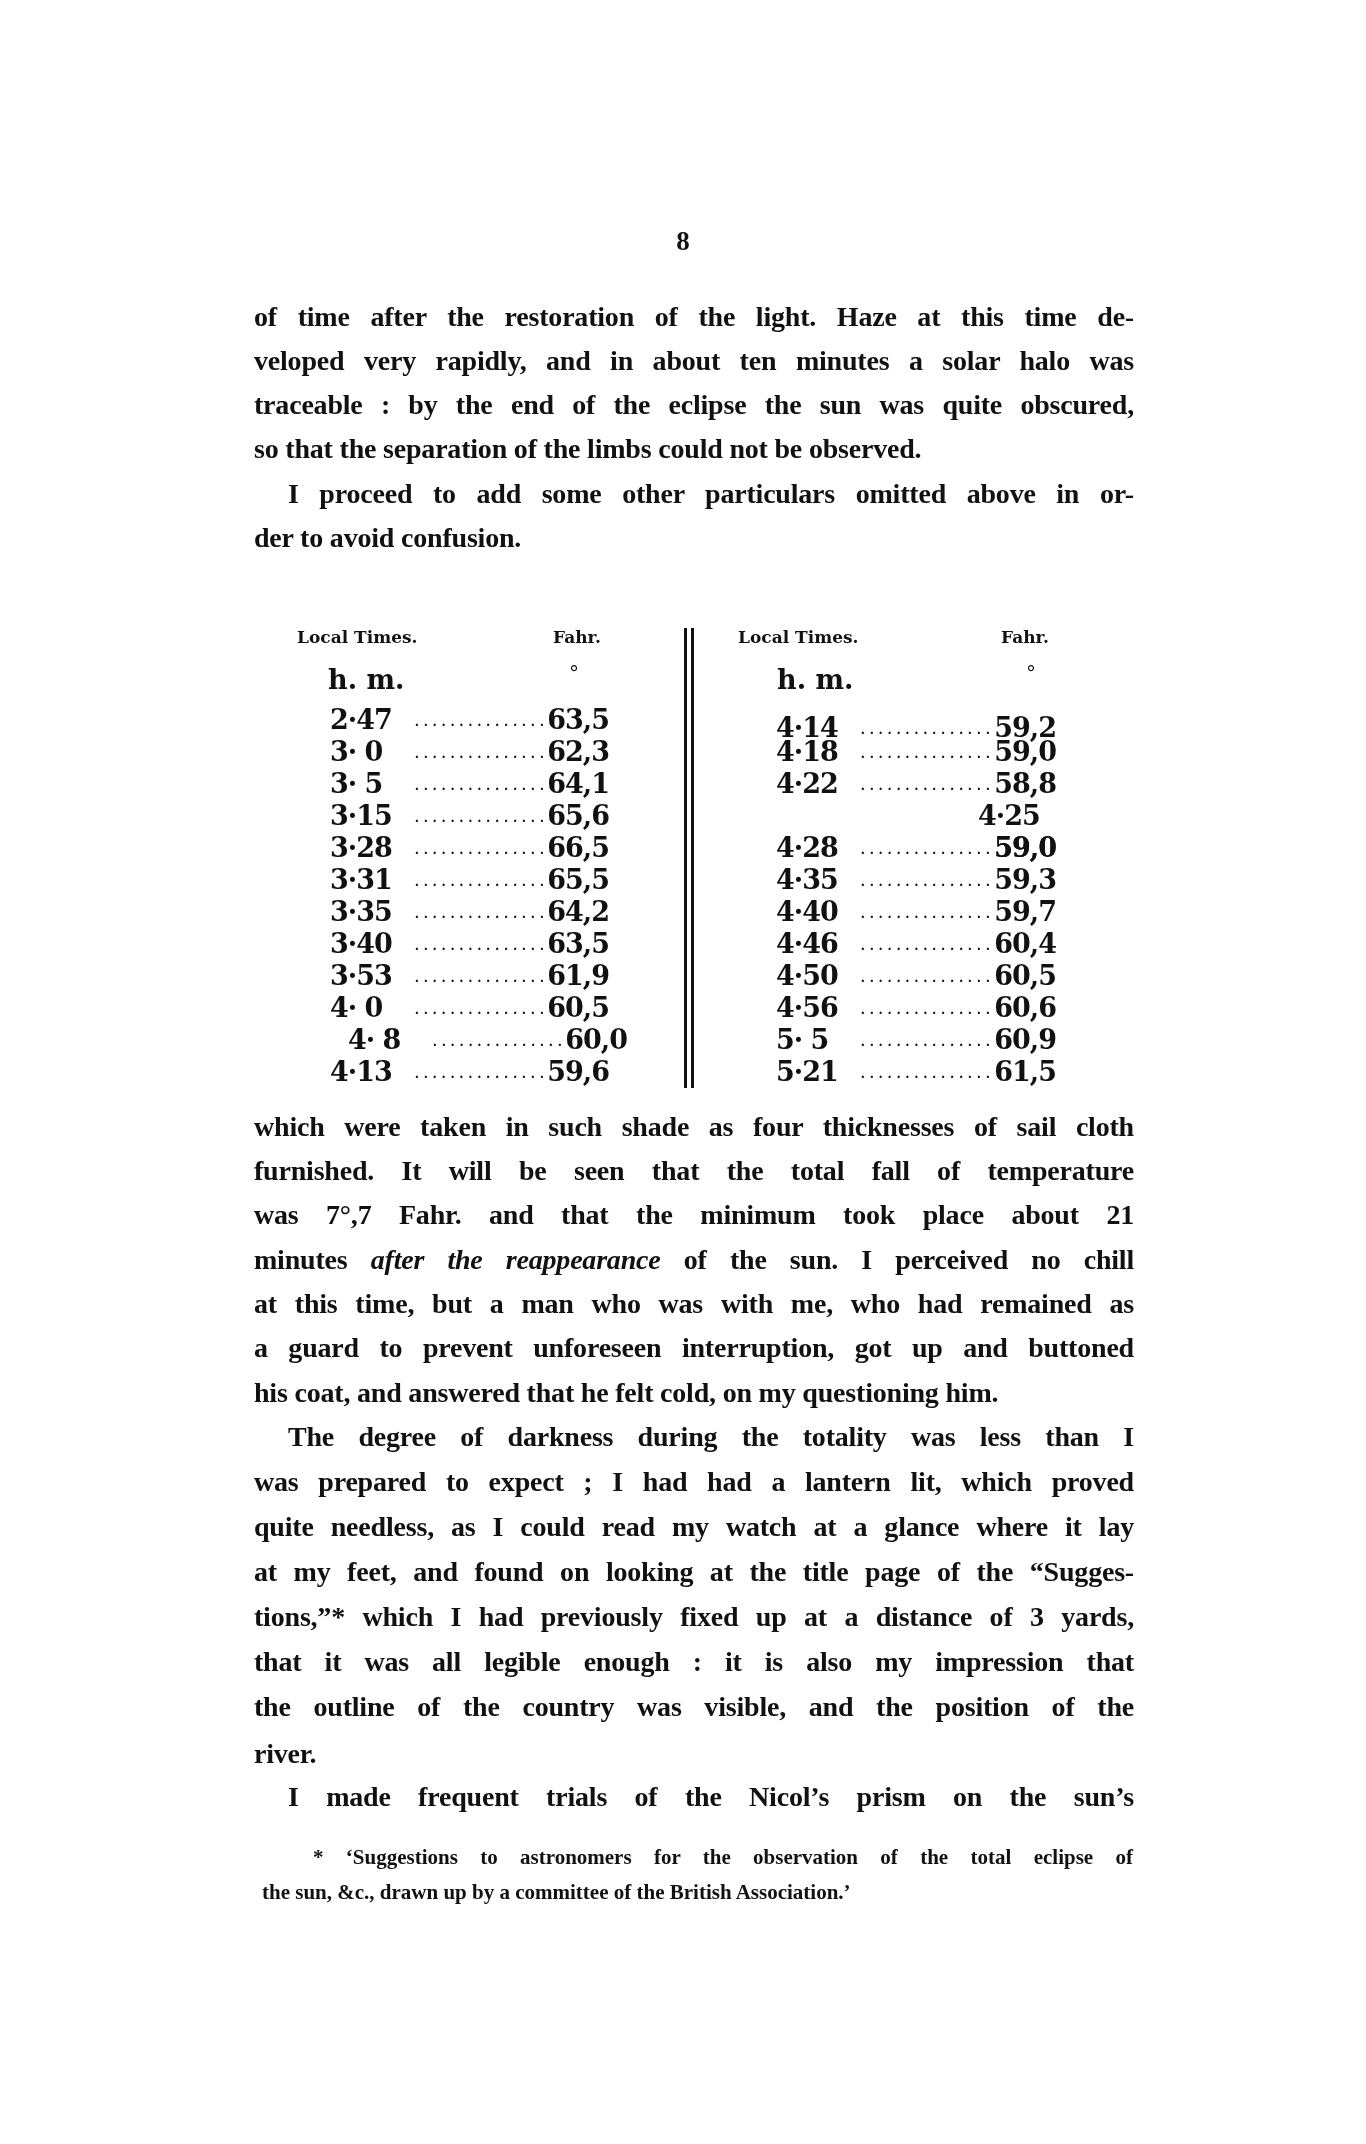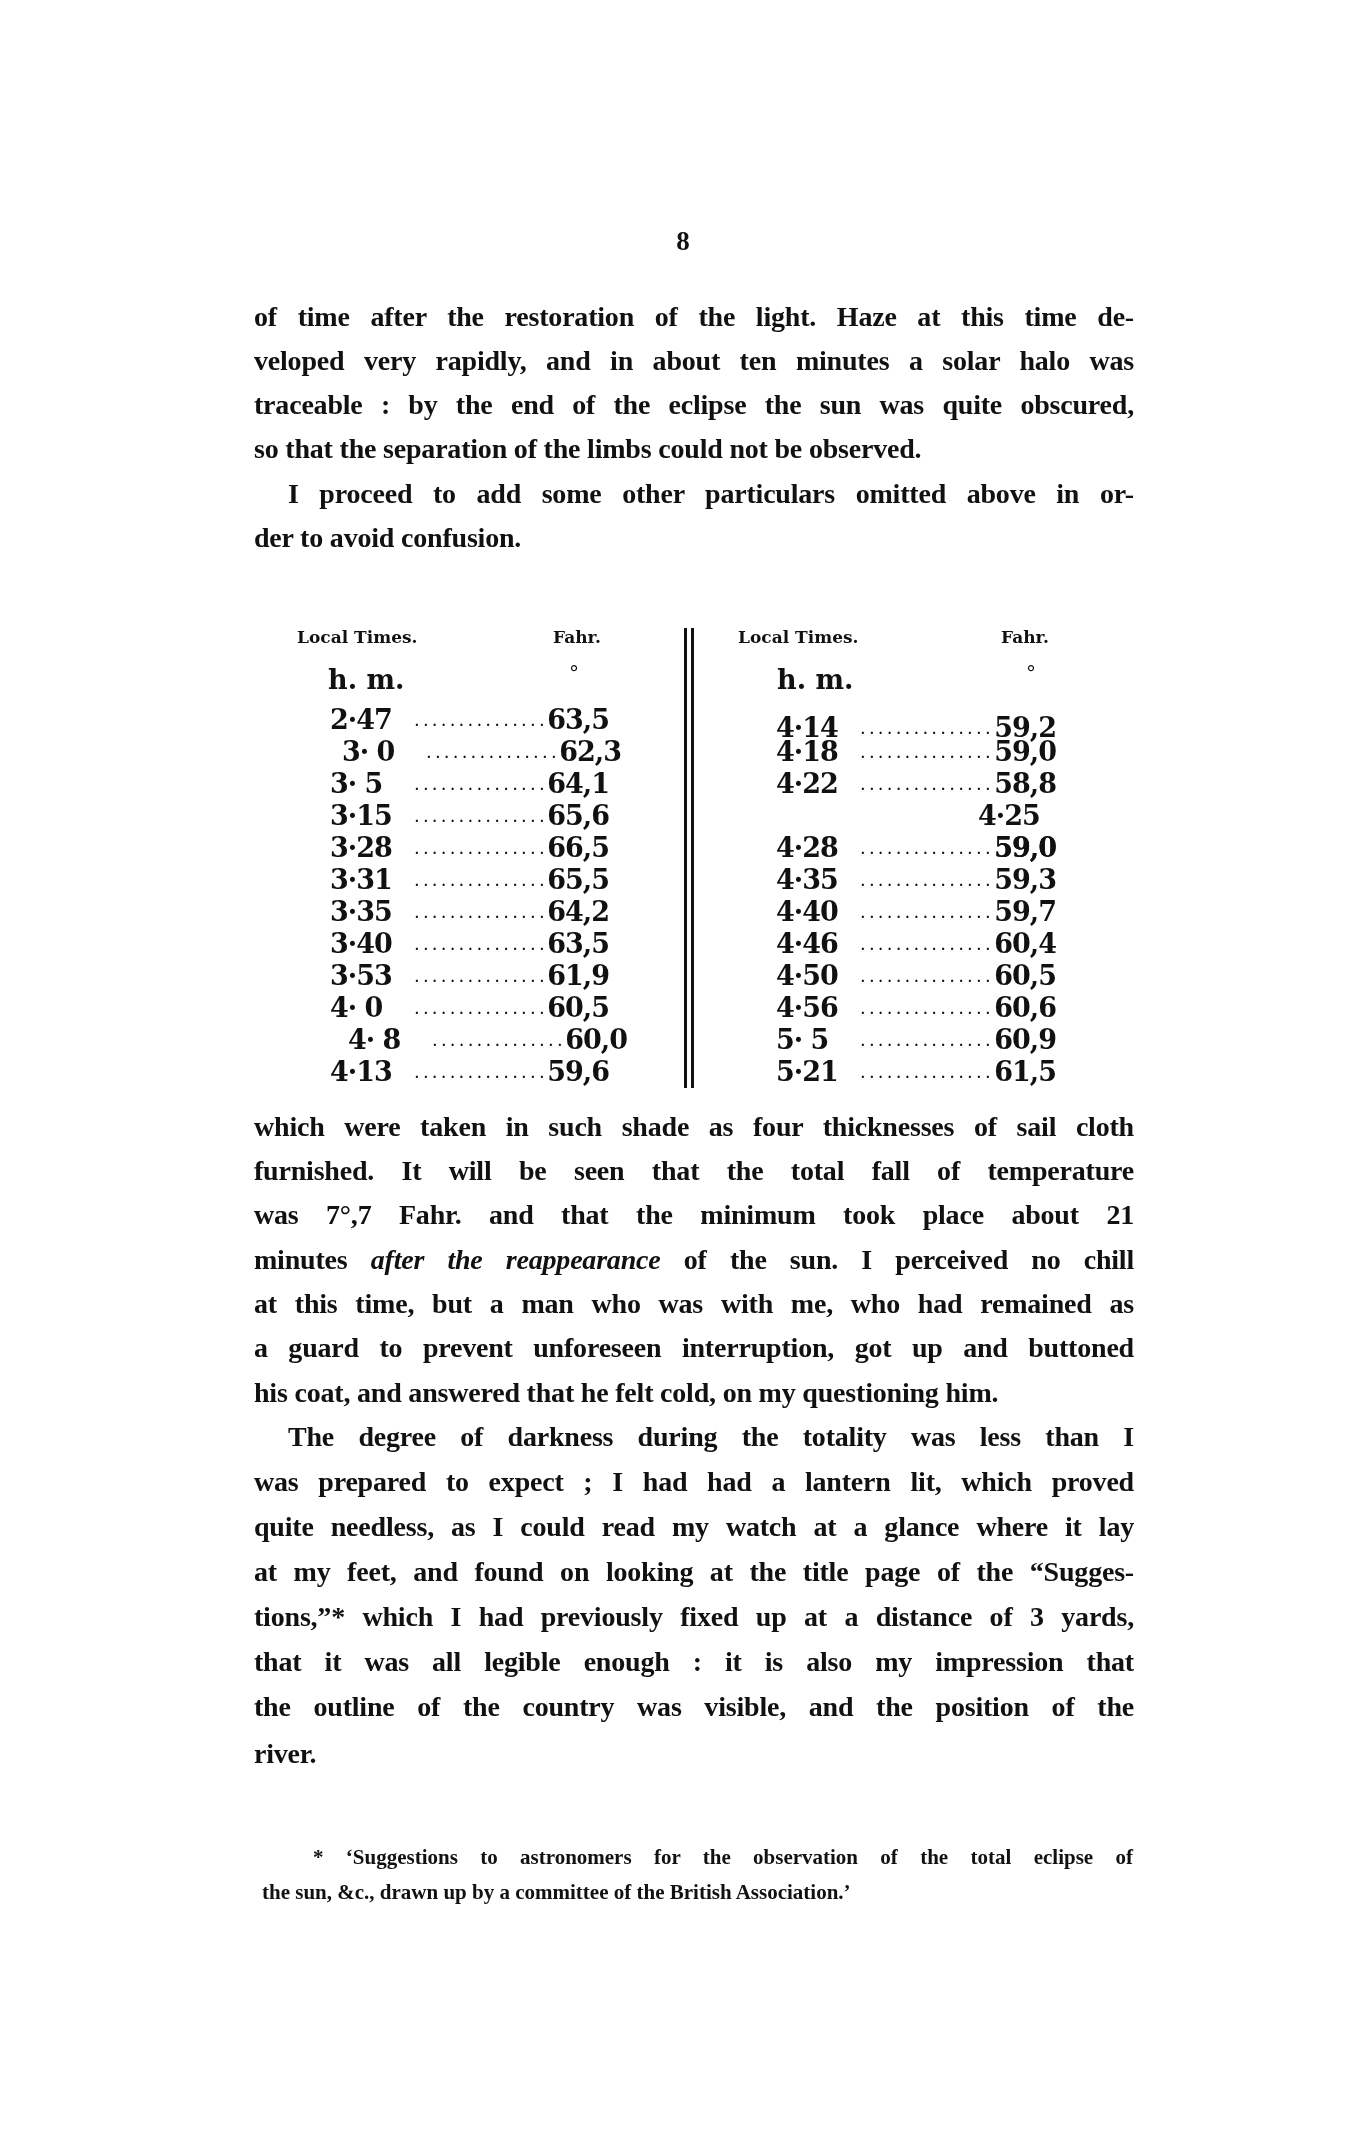--- a/index.html
+++ b/index.html
@@ -56,21 +56,21 @@
       <div class="th" style="left:297px; top:625px">Local Times.</div>
       <div class="th" style="left:553px; top:625px">Fahr.</div>
       <div class="hm" style="left:328px; top:664px">h. m.</div>
       <div class="deg" style="left:569px; top:657px">°</div>
       <div id="left-rows">
           <div class="row" style="left: 330px; width: 279px; top: 704px;">
             <span class="t">2·47</span>
             <span class="dots">...............................</span>
             <span class="v">63,5</span>
           </div>
-          <div class="row" style="left: 330px; width: 279px; top: 736px; margin-left: 12px;">
+          <div class="row" style="left: 330px; width: 279px; top: 736px;">
             <span class="t">3· 0</span>
             <span class="dots">...............................</span>
             <span class="v">62,3</span>
           </div>
           <div class="row" style="left: 330px; width: 279px; top: 768px;">
             <span class="t">3· 5</span>
             <span class="dots">...............................</span>
             <span class="v">64,1</span>
           </div>
           <div class="row" style="left: 330px; width: 279px; top: 800px;">
@@ -208,19 +208,20 @@
     <div class="line indent" style="top:1415px">The degree of darkness during the totality was less than I</div>
     <div class="line" style="top:1460px">was prepared to expect ;  I had had a lantern lit, which proved</div>
     <div class="line" style="top:1505px">quite needless, as I could read my watch at a glance where it lay</div>
     <div class="line" style="top:1550px">at my feet, and found on looking at the title page of the “Sugges-</div>
     <div class="line" style="top:1595px">tions,”* which I had previously fixed up at a distance of 3 yards,</div>
     <div class="line" style="top:1640px">that it was all legible enough :  it is also my impression that</div>
     <div class="line" style="top:1685px">the outline of the country was visible, and the position of the</div>
     <div class="line last" style="top:1732px">river.</div>
   </div>
 
+  <div class="line indent" style="top:1775px">I made frequent trials of the Nicol’s prism on the sun’s</div>
 
   <div>
     <div class="fn" style="left:313px; width:820px; top:1840px">* ‘Suggestions to astronomers for the observation of the total eclipse of</div>
     <div class="fn last" style="left:262px; width:870px; top:1875px">the sun, &amp;c., drawn up by a committee of the British Association.’</div>
   </div>
 
 </div>
 
 </body></html>

